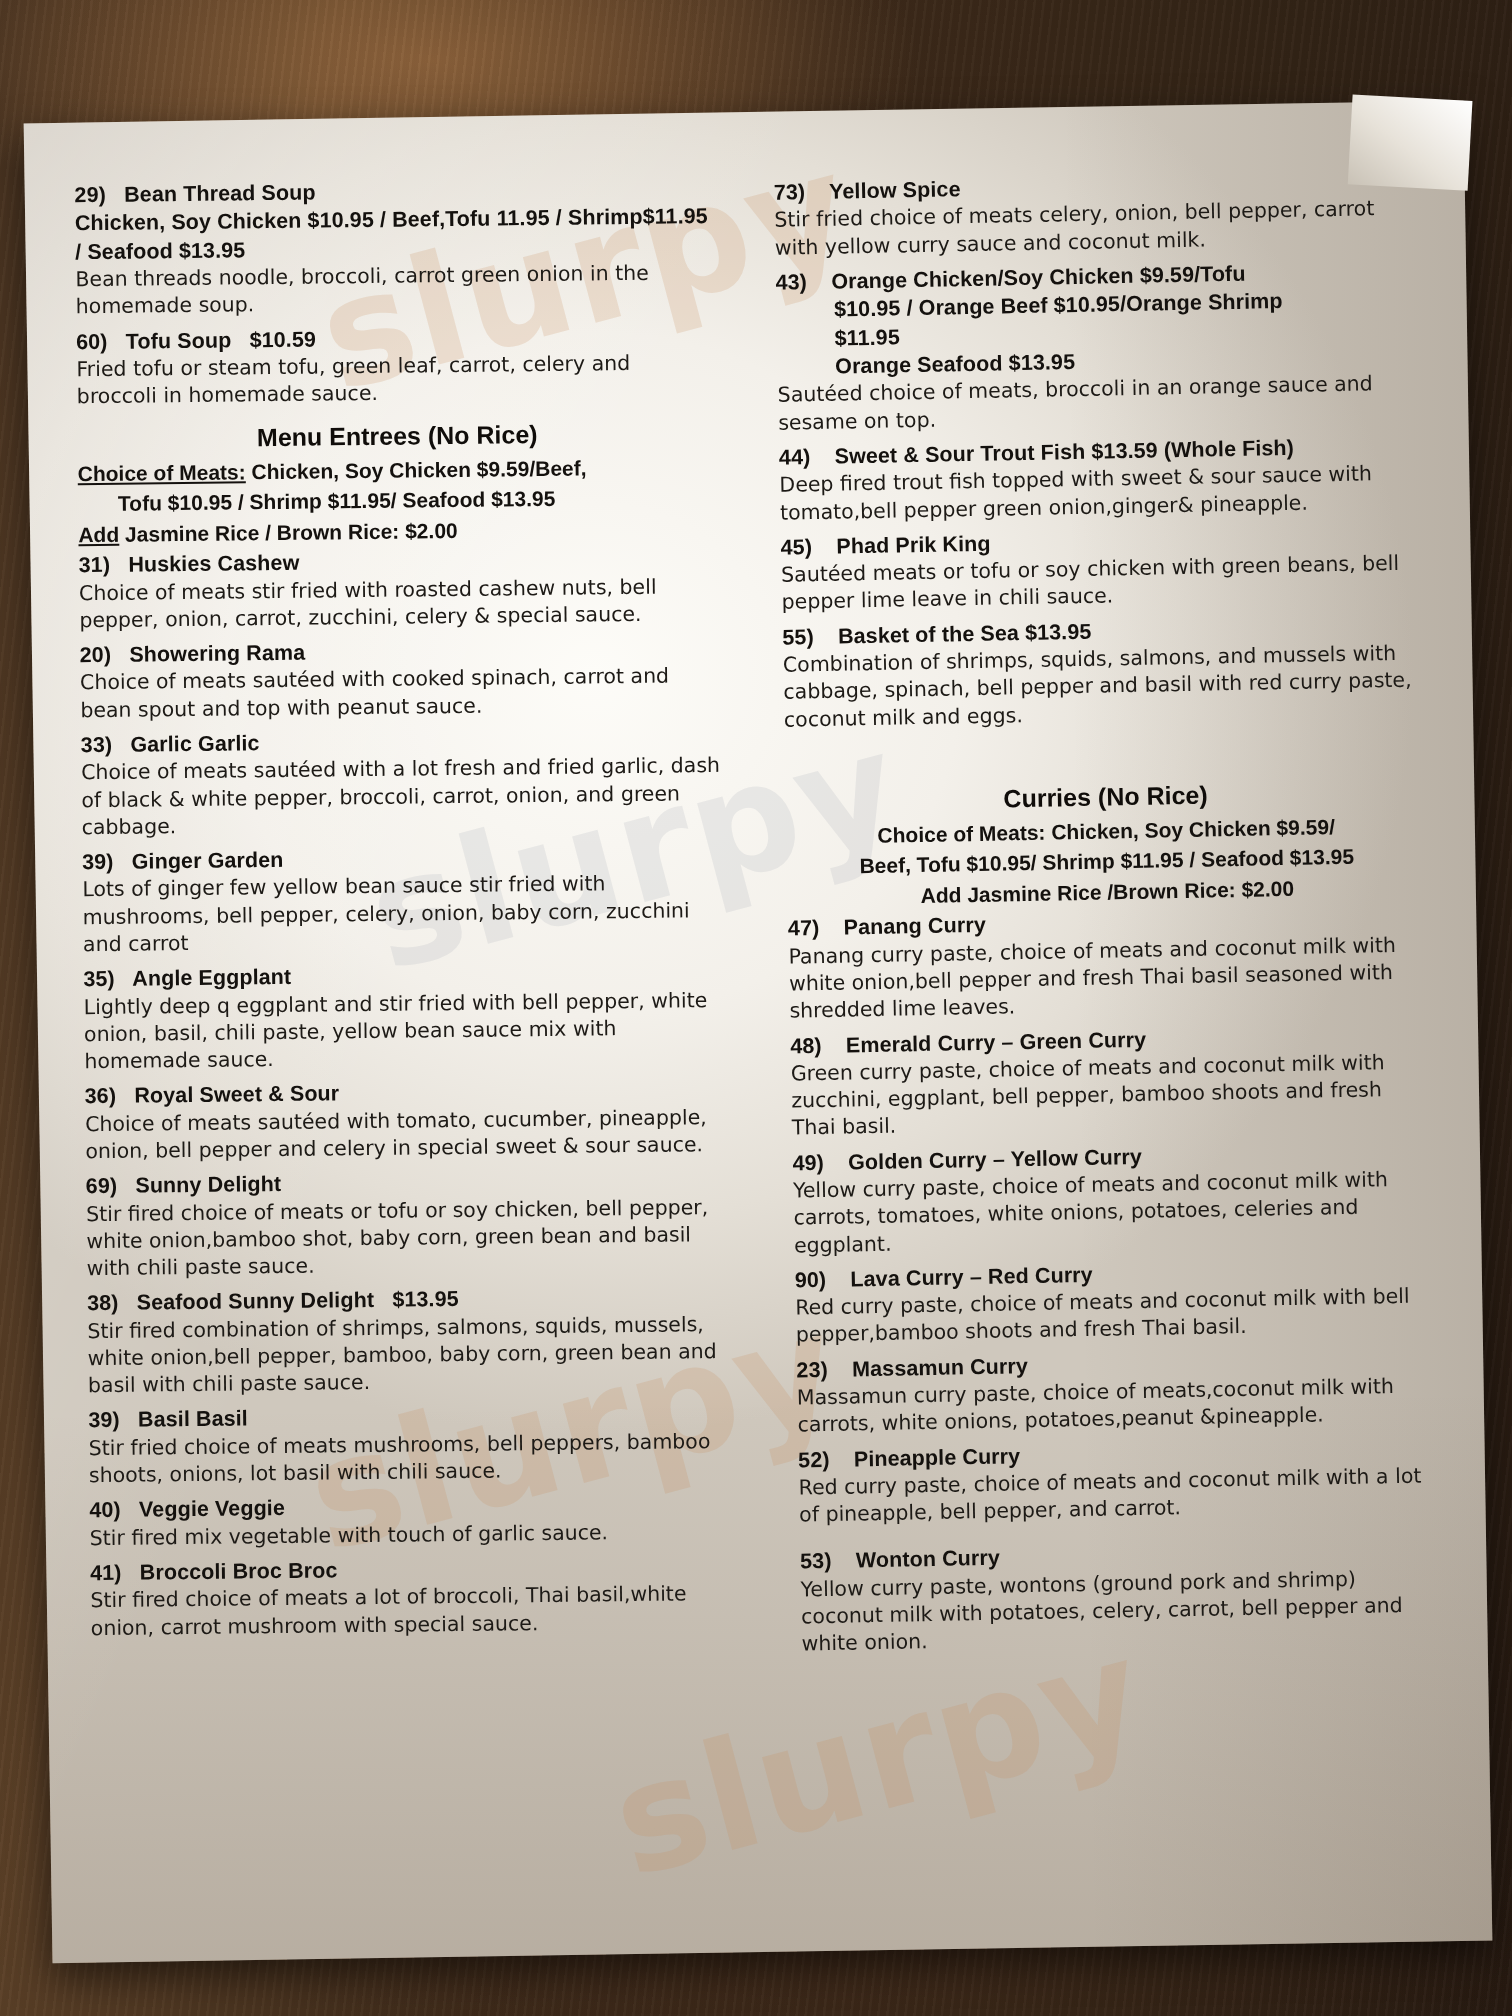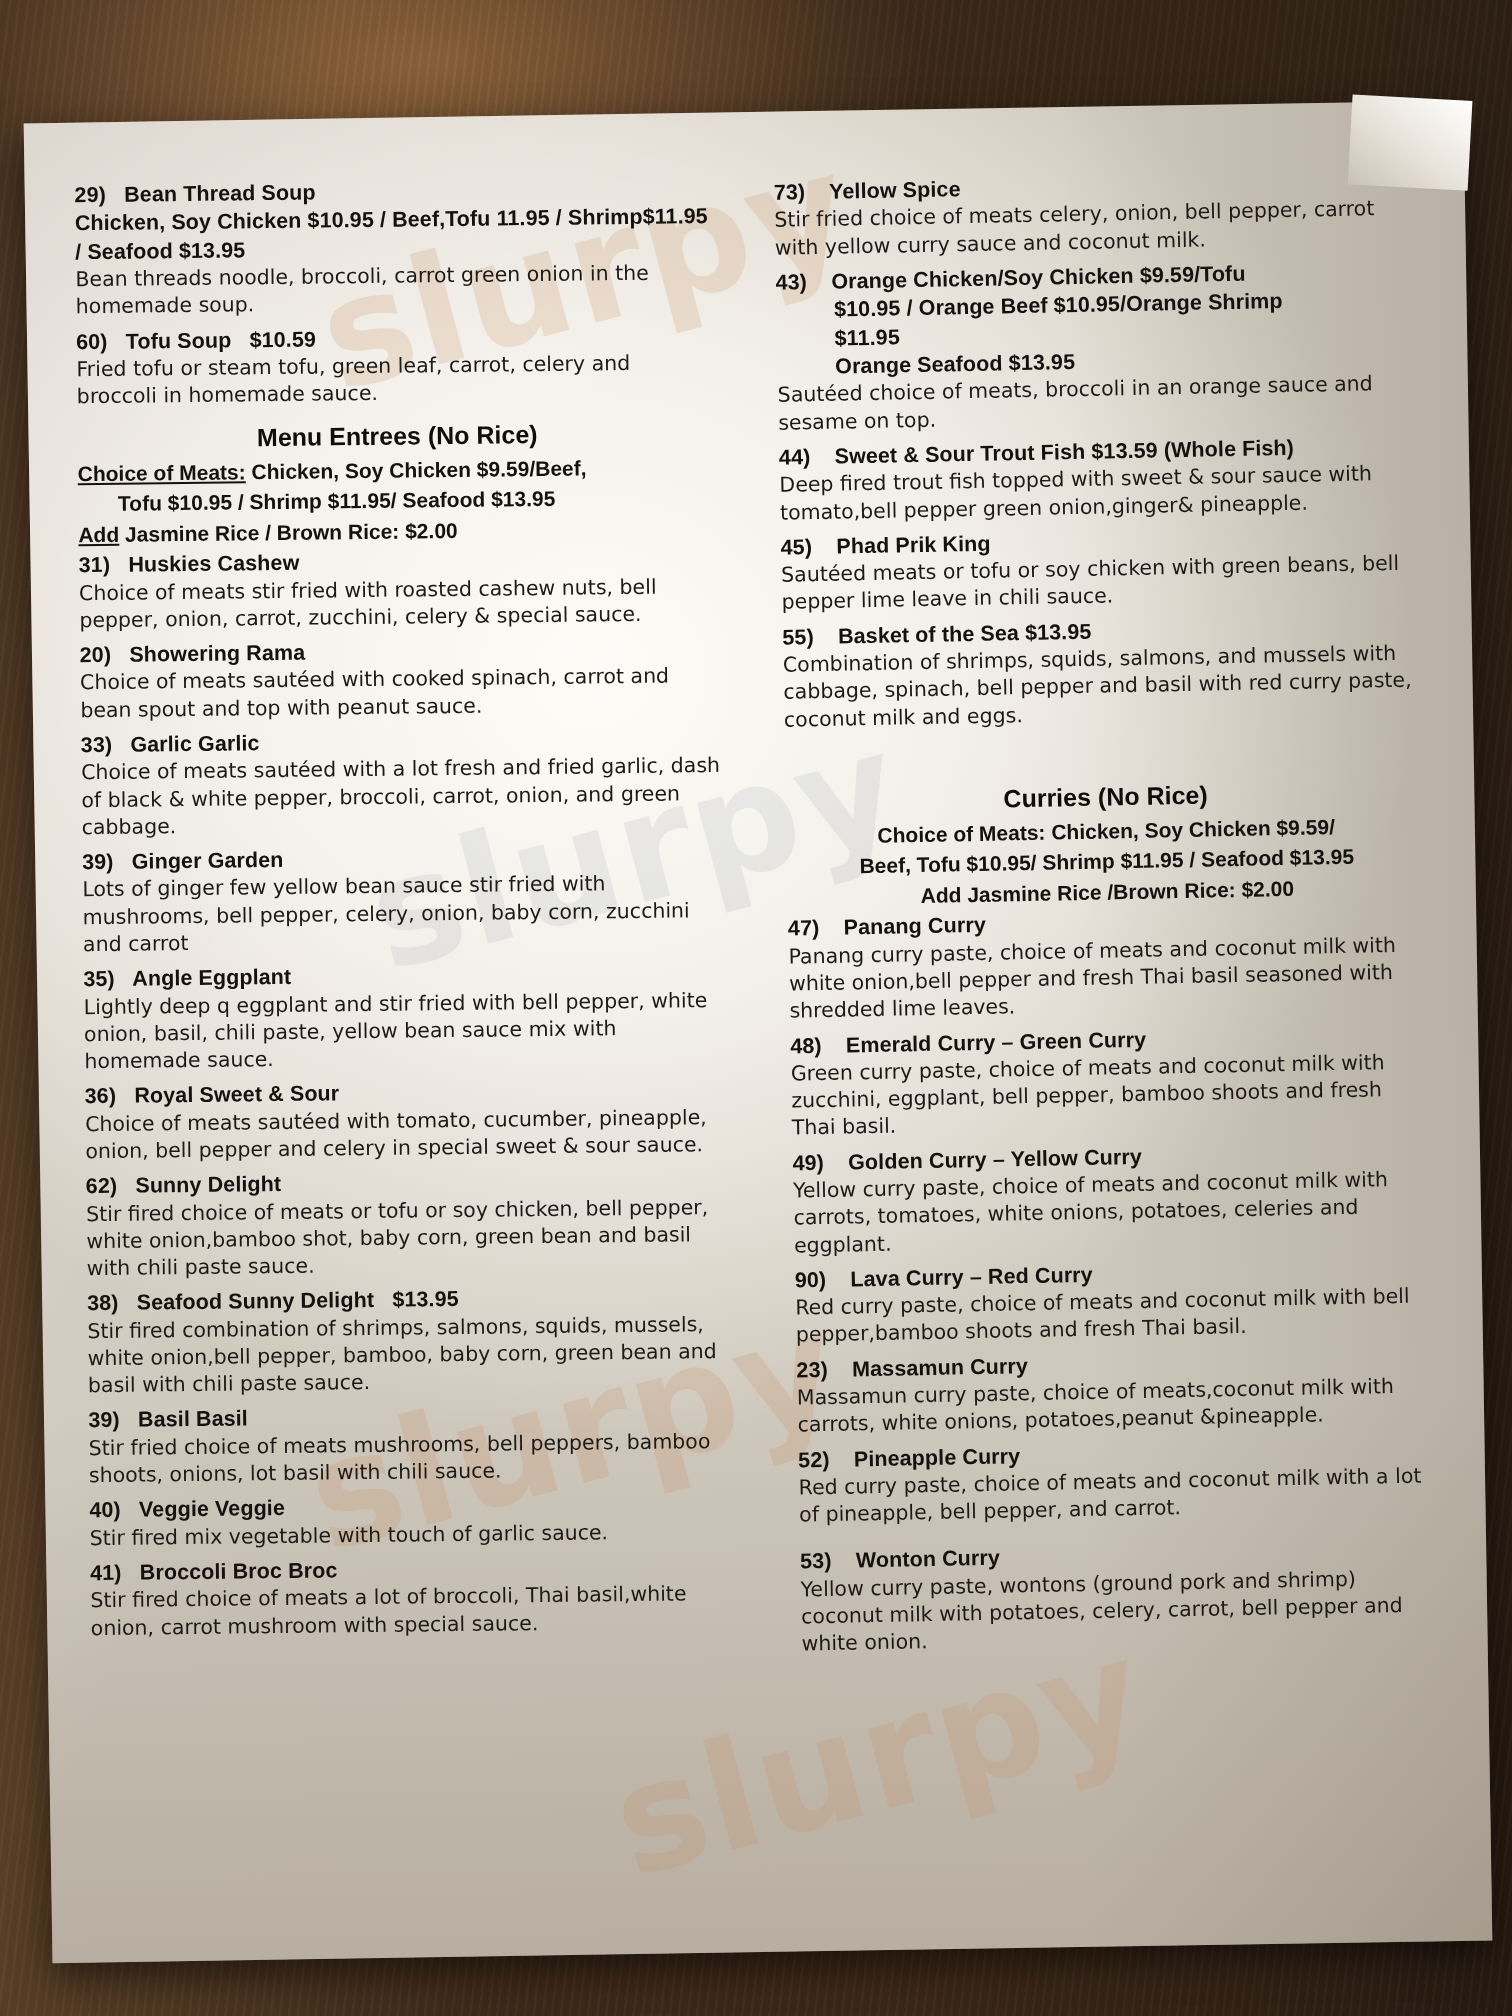--- a/index.html
+++ b/index.html
@@ -233,21 +233,21 @@
           <div class="item">
             <div class="ttl">
               <span>36)</span>
               &nbsp; <span>Royal Sweet &amp; Sour</span>
             </div>
             <div class="desc">Choice of meats sautéed with tomato, cucumber, pineapple, onion, bell pepper and celery in special sweet &amp; sour sauce.</div>
           </div>
 
           <div class="item">
             <div class="ttl">
-              <span>62)</span>
+              <span>69)</span>
               &nbsp; <span>Sunny Delight</span>
             </div>
             <div class="desc">Stir fired choice of meats or tofu or soy chicken, bell pepper, white onion,bamboo shot, baby corn, green bean and basil with chili paste sauce.</div>
           </div>
 
           <div class="item">
             <div class="ttl">
               <span>38)</span>
               &nbsp; <span>Seafood Sunny Delight</span>
               &nbsp; <span>$13.95</span>

